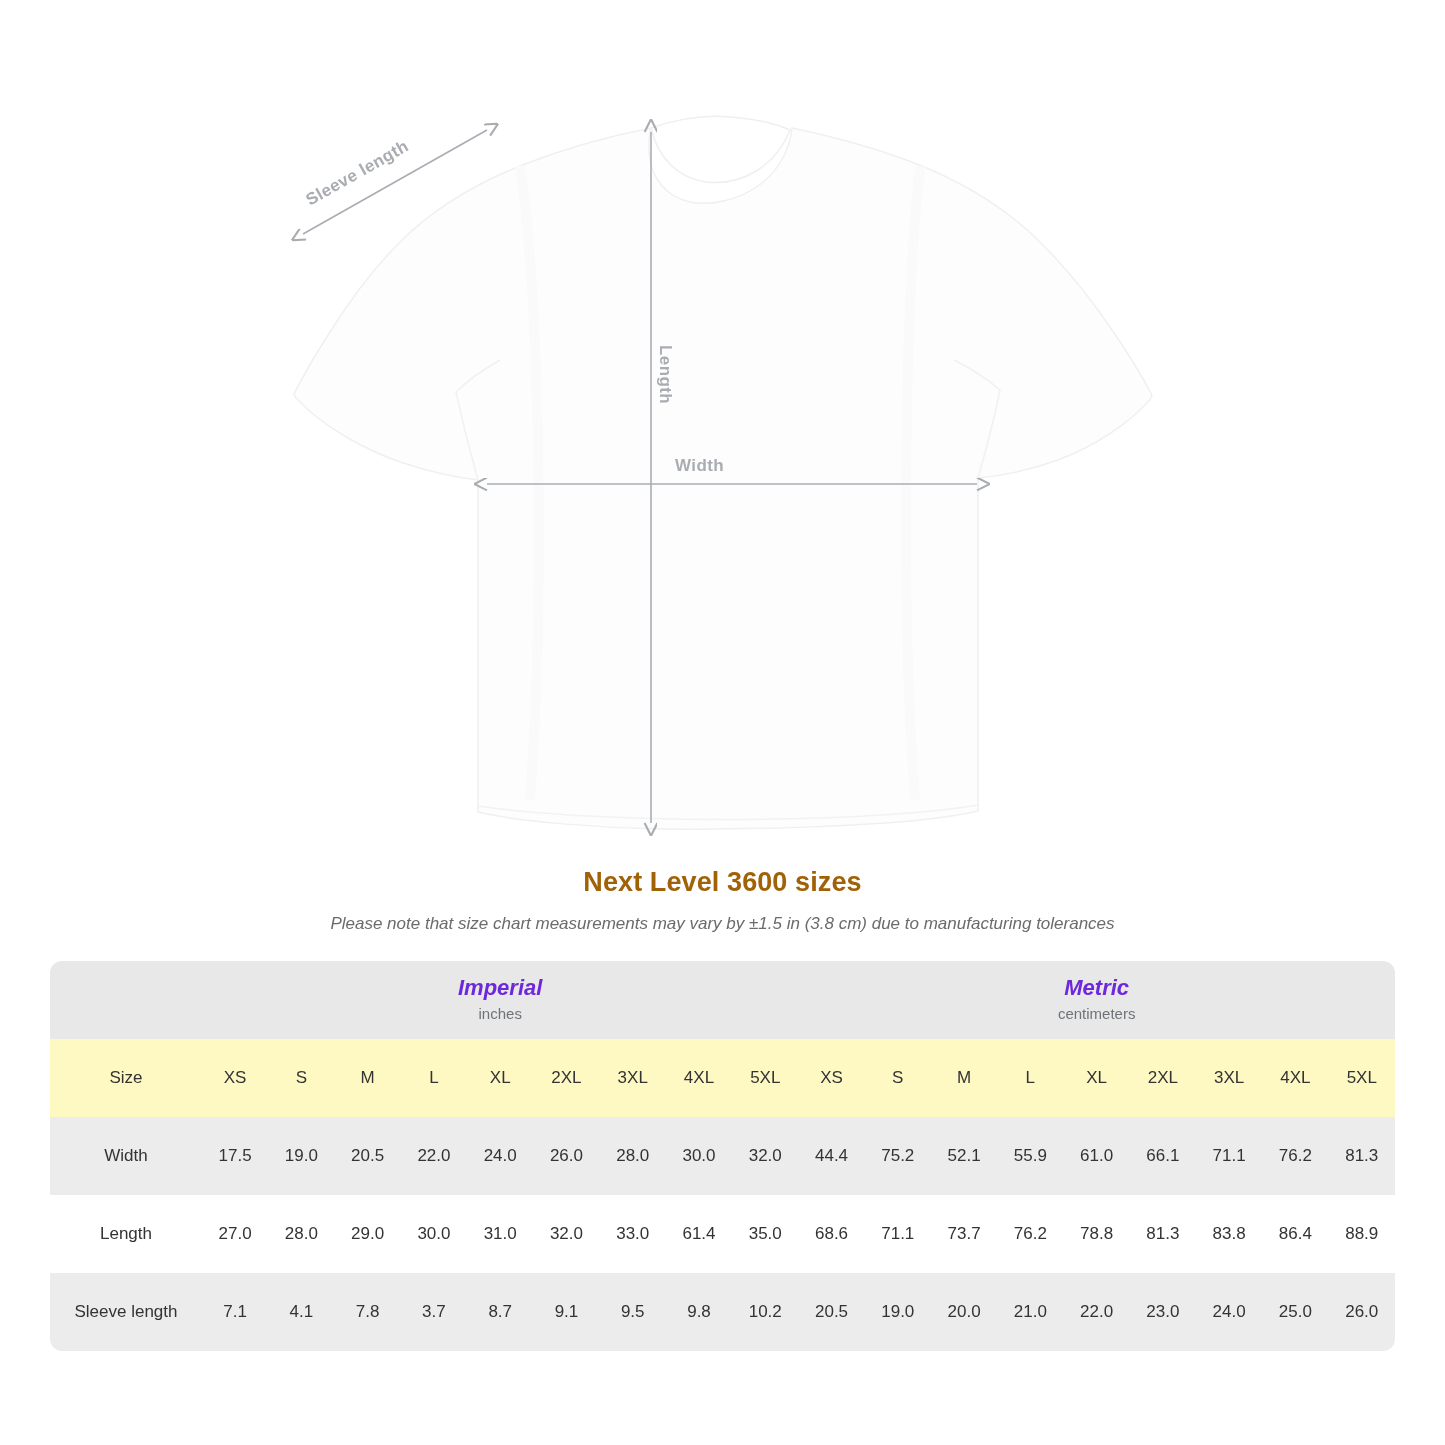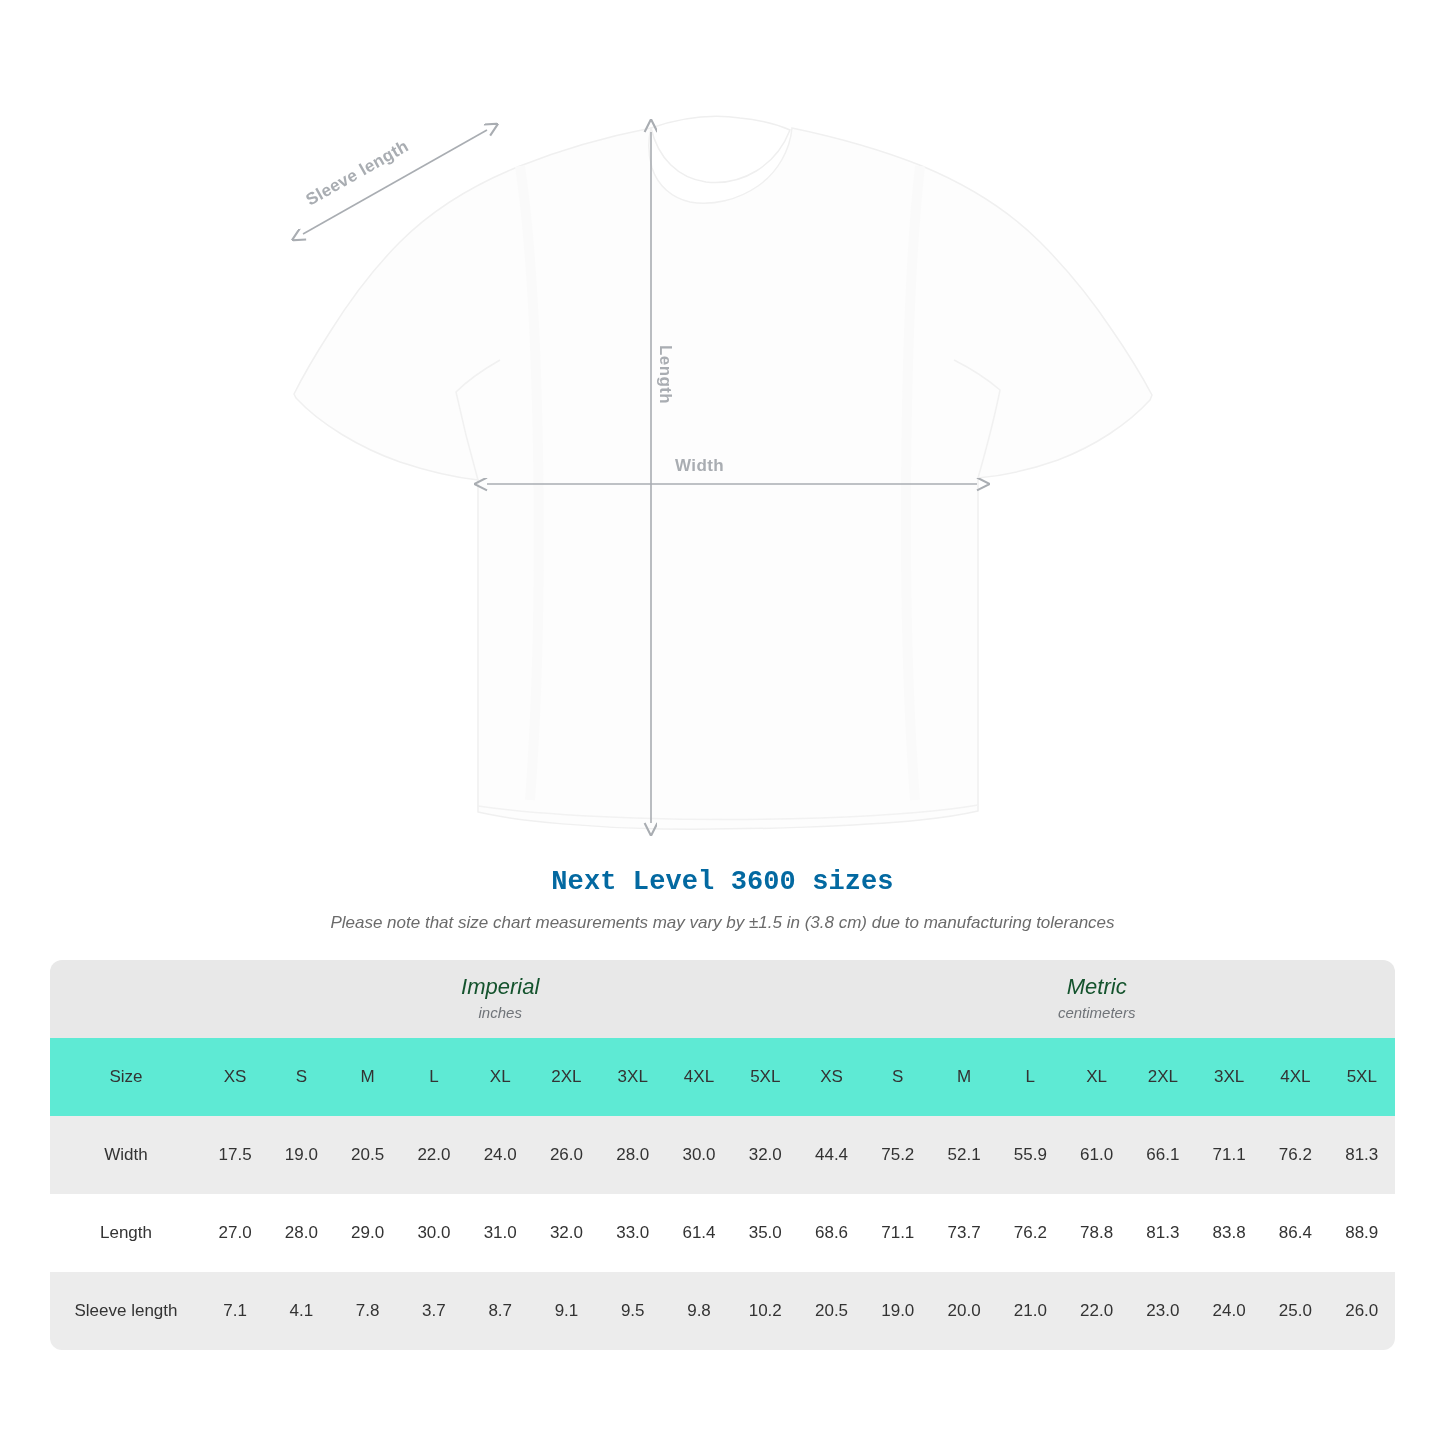--- a/index.html
+++ b/index.html
@@ -33,23 +33,22 @@
   }
 
   
   .title-block {
     text-align: center;
     margin-top: 22px;
   }
   .chart-title {
     font-size: 27px;
     font-weight: bold;
-    color: #0369a1;
+    color: #a16207;
     letter-spacing: 0.1px;
-    font-family: Liberation Mono, monospace;
   }
   .chart-note {
     font-size: 17px;
     font-style: italic;
     color: #6b6b6b;
     margin-top: 16px;
   }
 
   
   .table-wrap {
@@ -72,34 +71,33 @@
     vertical-align: middle;
     font-weight: normal;
   }
   
   .group-row td {
     background: #e8e8e8;
     height: 110px;
   }
   .group-title {
     font-size: 22px;
-    font-weight: normal;
+    font-weight: bold;
     font-style: italic;
-    color: #14532d;
+    color: #6d28d9;
     line-height: 1.25;
   }
   .group-sub {
     font-size: 15px;
-    font-style: italic;
     color: #6f7378;
     line-height: 1.7;
   }
 
   .size-row td {
-    background: #5eead4;
+    background: #fef9c3;
     font-weight: bold;
     color: #3a3a3a;
     font-size: 17px;
   }
   .row-alt td {
     background: #ececec;
   }
   .row-plain td {
     background: #ffffff;
   }

